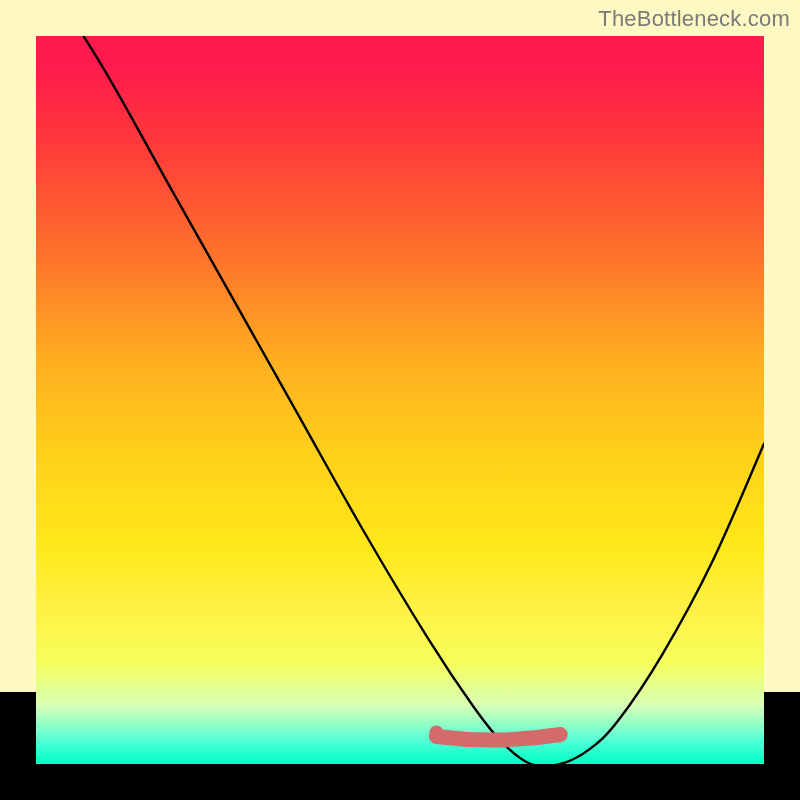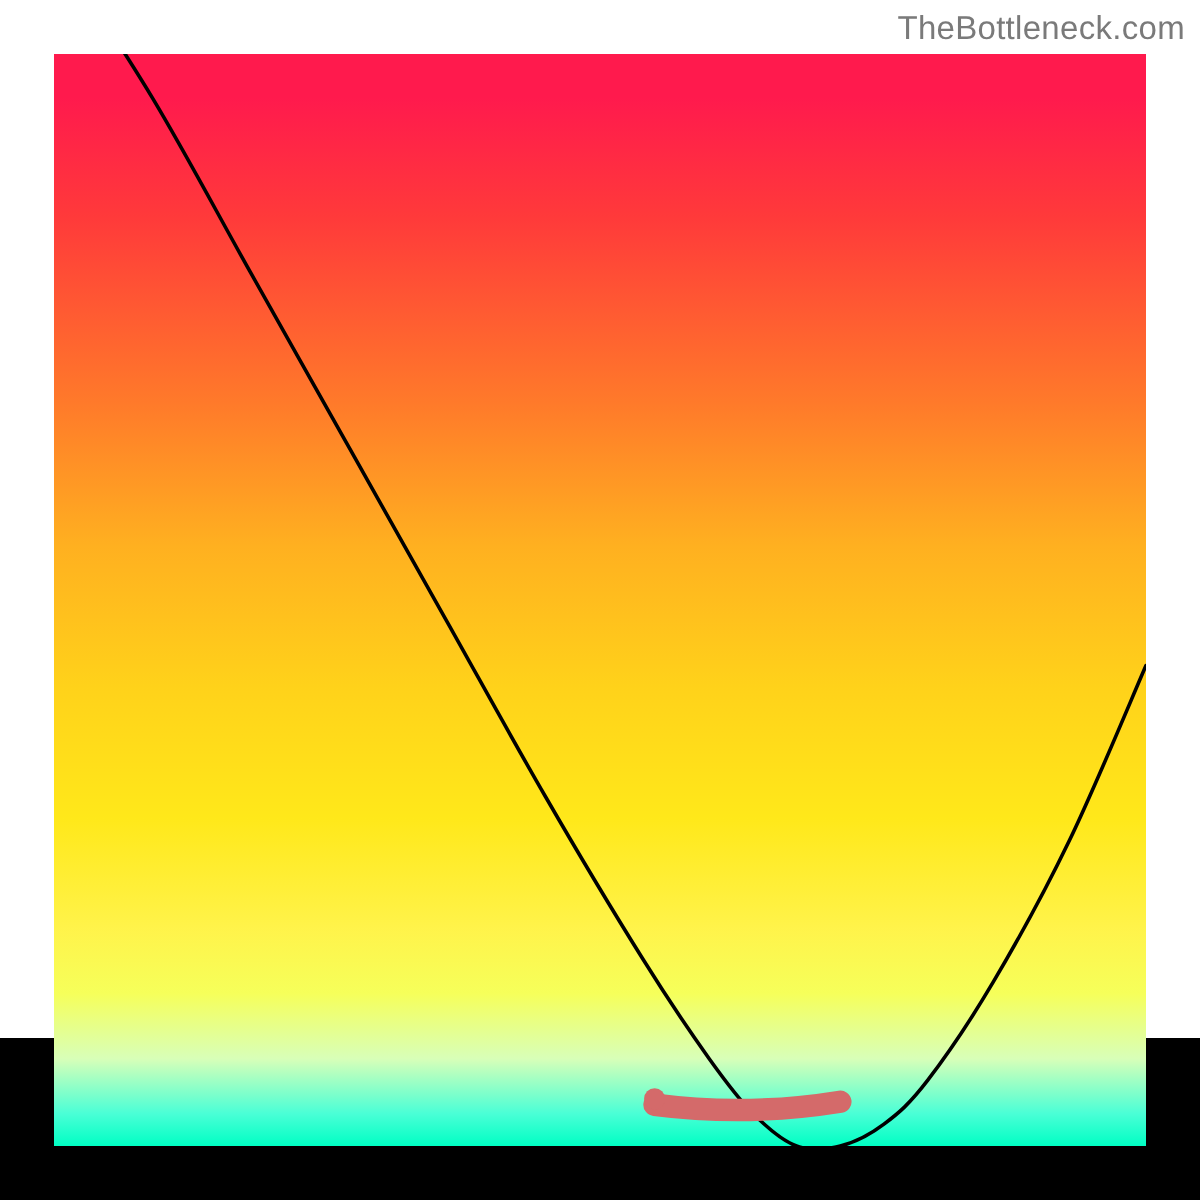--- a/index.html
+++ b/index.html
@@ -8,21 +8,21 @@
     width: 800px;
     height: 800px;
     background: #000;
     overflow: hidden;
     font-family: Arial, Helvetica, sans-serif;
   }
   .frame {
     position: relative;
     width: 800px;
     height: 692px;
-    background: #ffffff;
+    background: #fef9c3;
   }
   .plot-area {
     position: absolute;
     left: 36px;
     top: 36px;
     width: 728px;
     height: 728px;
     overflow: hidden;
   }
   .gradient {

